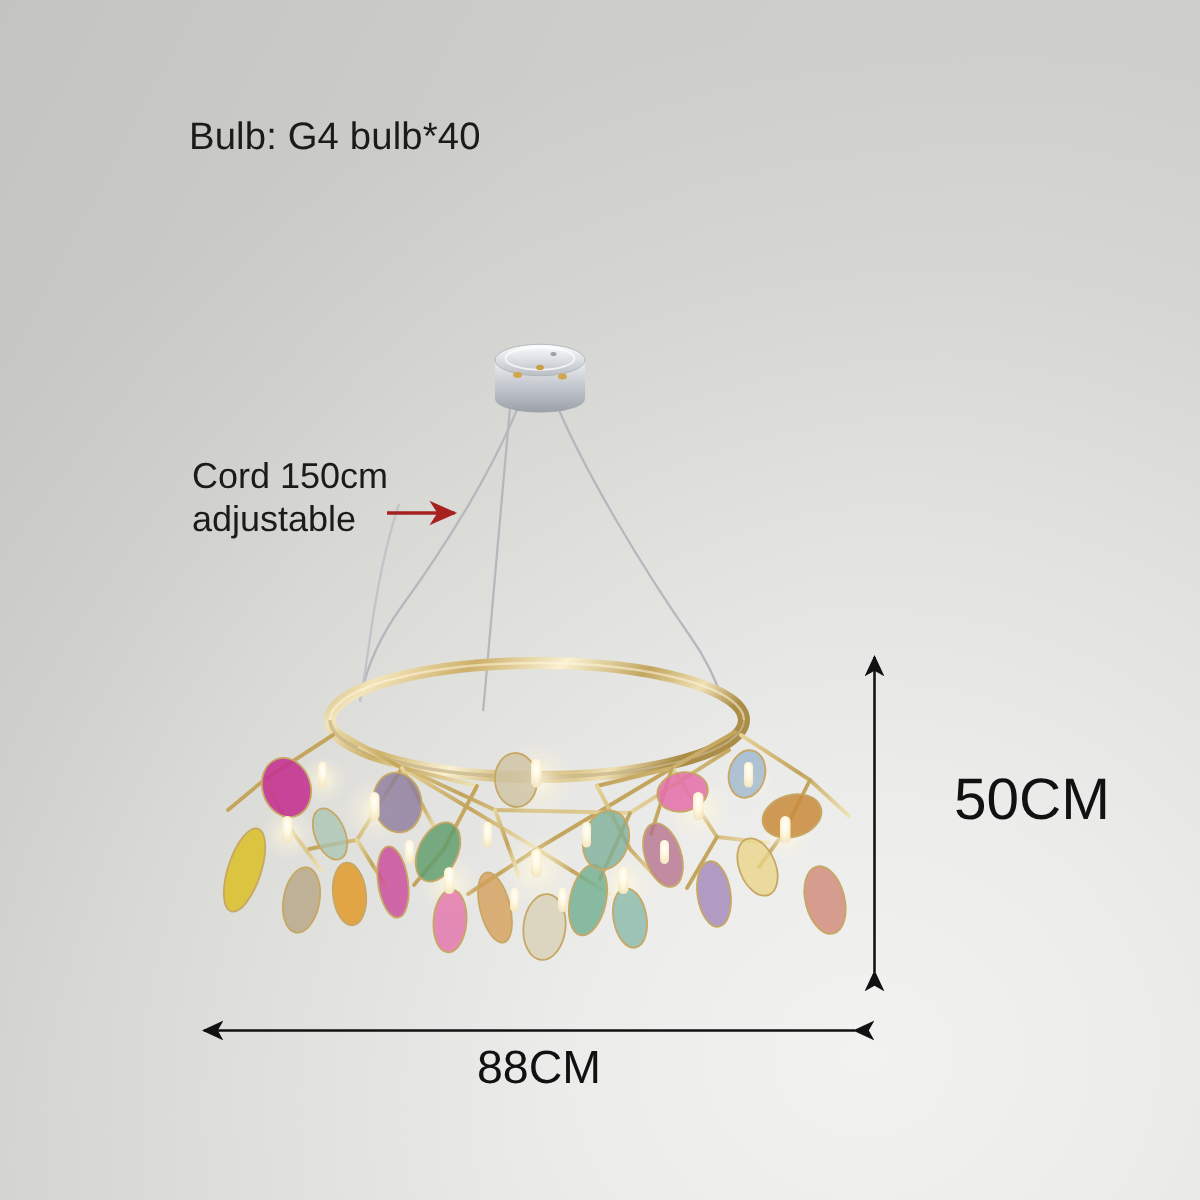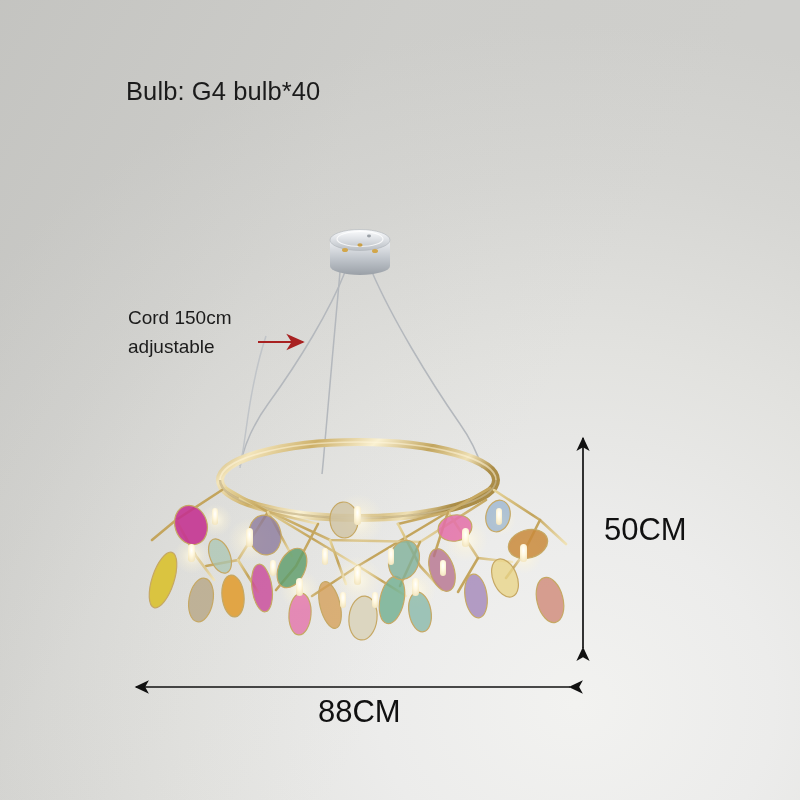--- a/index.html
+++ b/index.html
@@ -27,30 +27,30 @@
     font-size:25.5px;
     line-height:38px;
     letter-spacing:.1px;
     white-space:nowrap;
     z-index:40;
   }
   .spec-line{display:block;}
   .cord-note{
     position:absolute;left:128px;top:303px;
     color:#1b1b1b;
-    font-size:19px;
+    font-size:24px;
     line-height:29px;
     white-space:nowrap;
     z-index:40;
   }
   .cord-line{display:block;}
   .dim-label{
     position:absolute;color:#111;white-space:nowrap;z-index:40;
   }
-  #dim-v-label{left:604px;top:512px;font-size:31px;text-align:center;}
+  #dim-v-label{left:636px;top:512px;font-size:39px;text-align:center;}
   #dim-h-label{left:318px;top:694px;font-size:31px;text-align:right;}
   svg.layer{position:absolute;left:0;top:0;width:800px;height:800px;}
   #art{z-index:10;}
   #dims{z-index:30;}
 </style>
 </head>
 <body>
 
 <div id="page">
 

